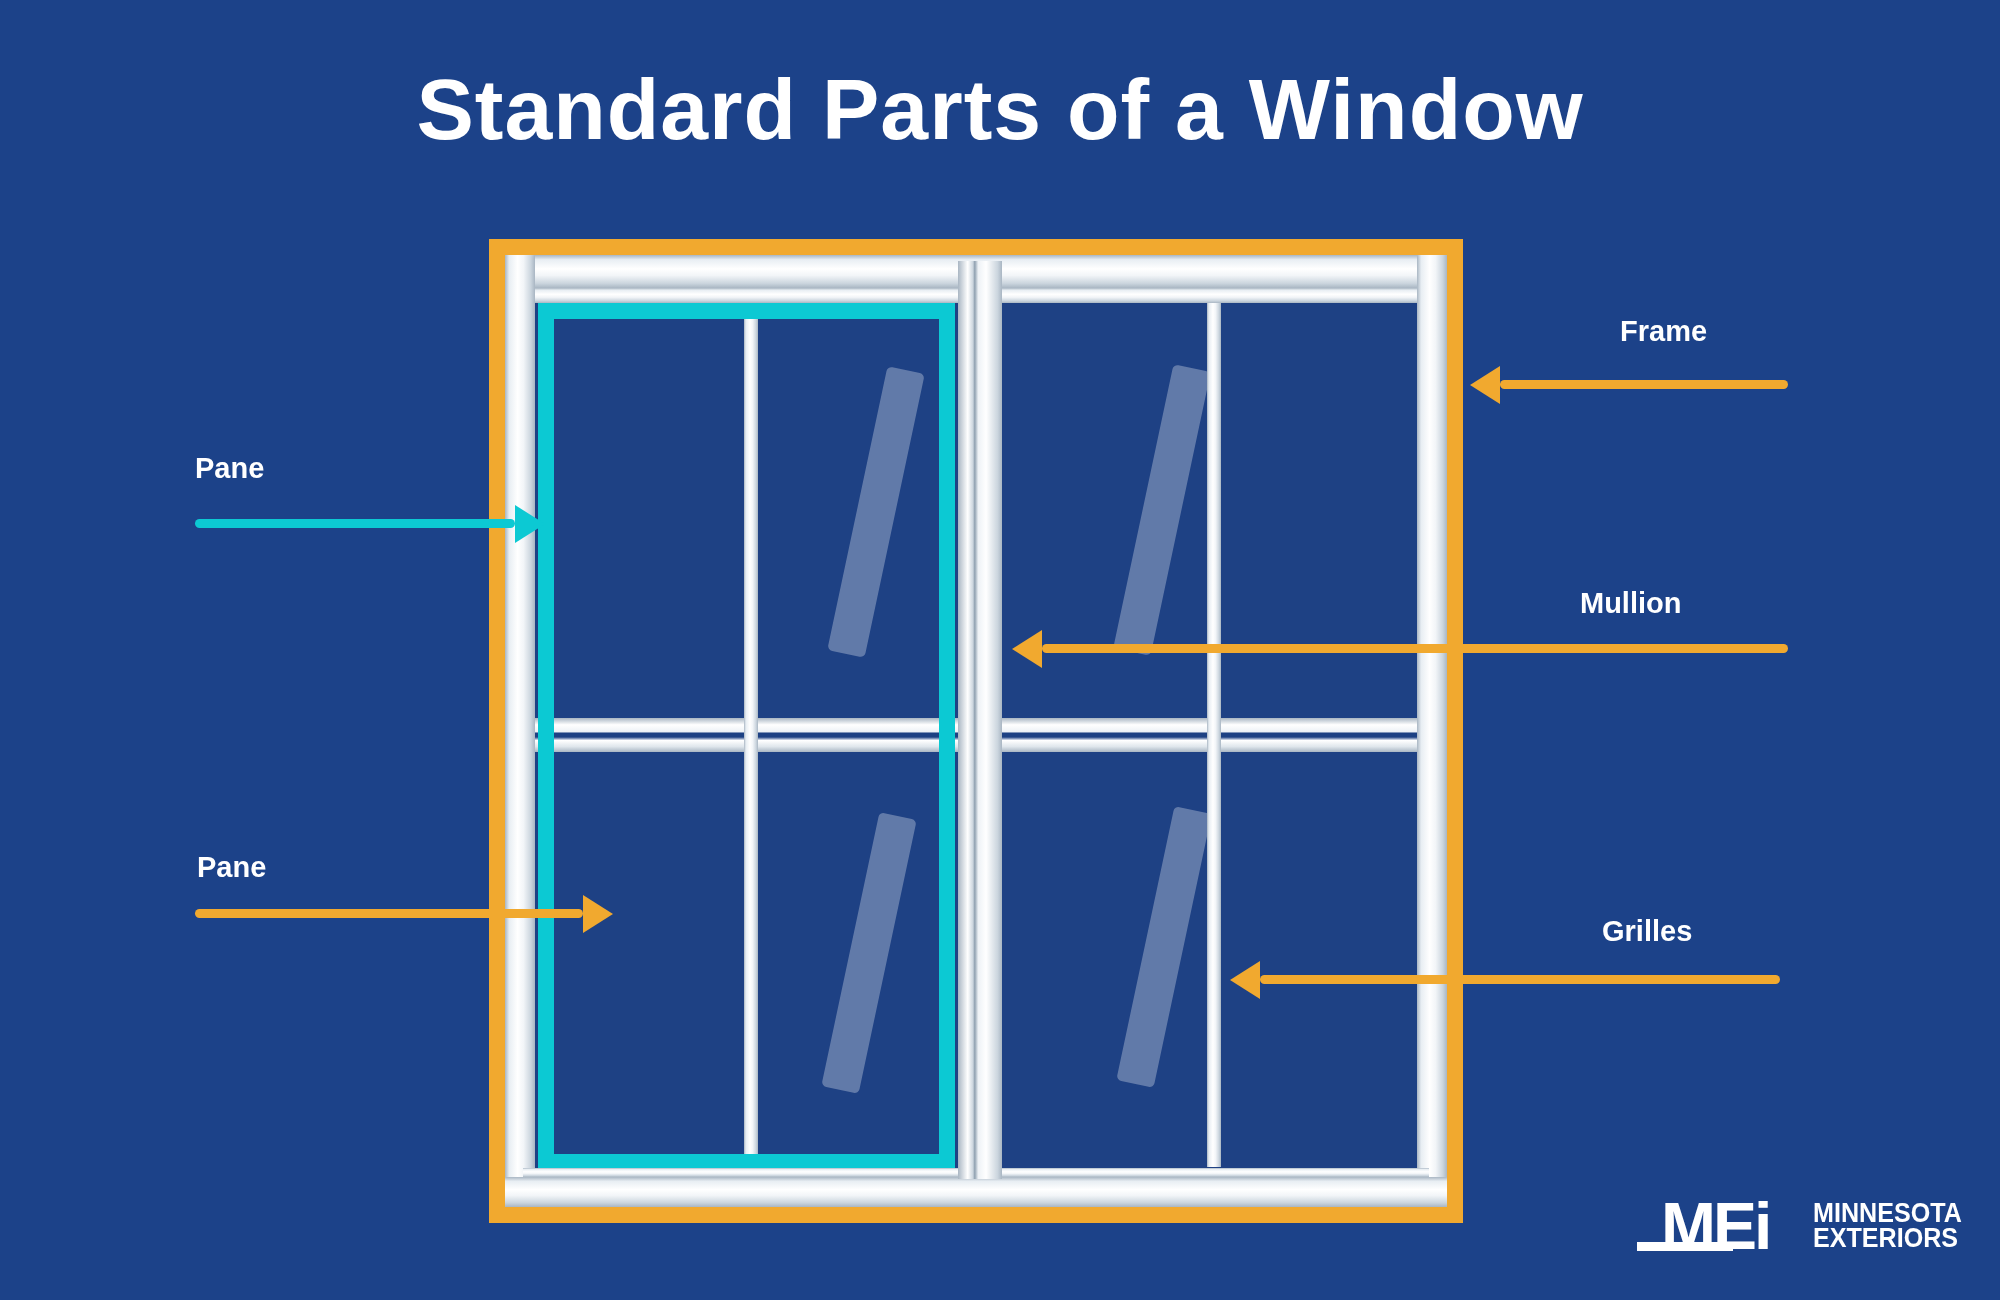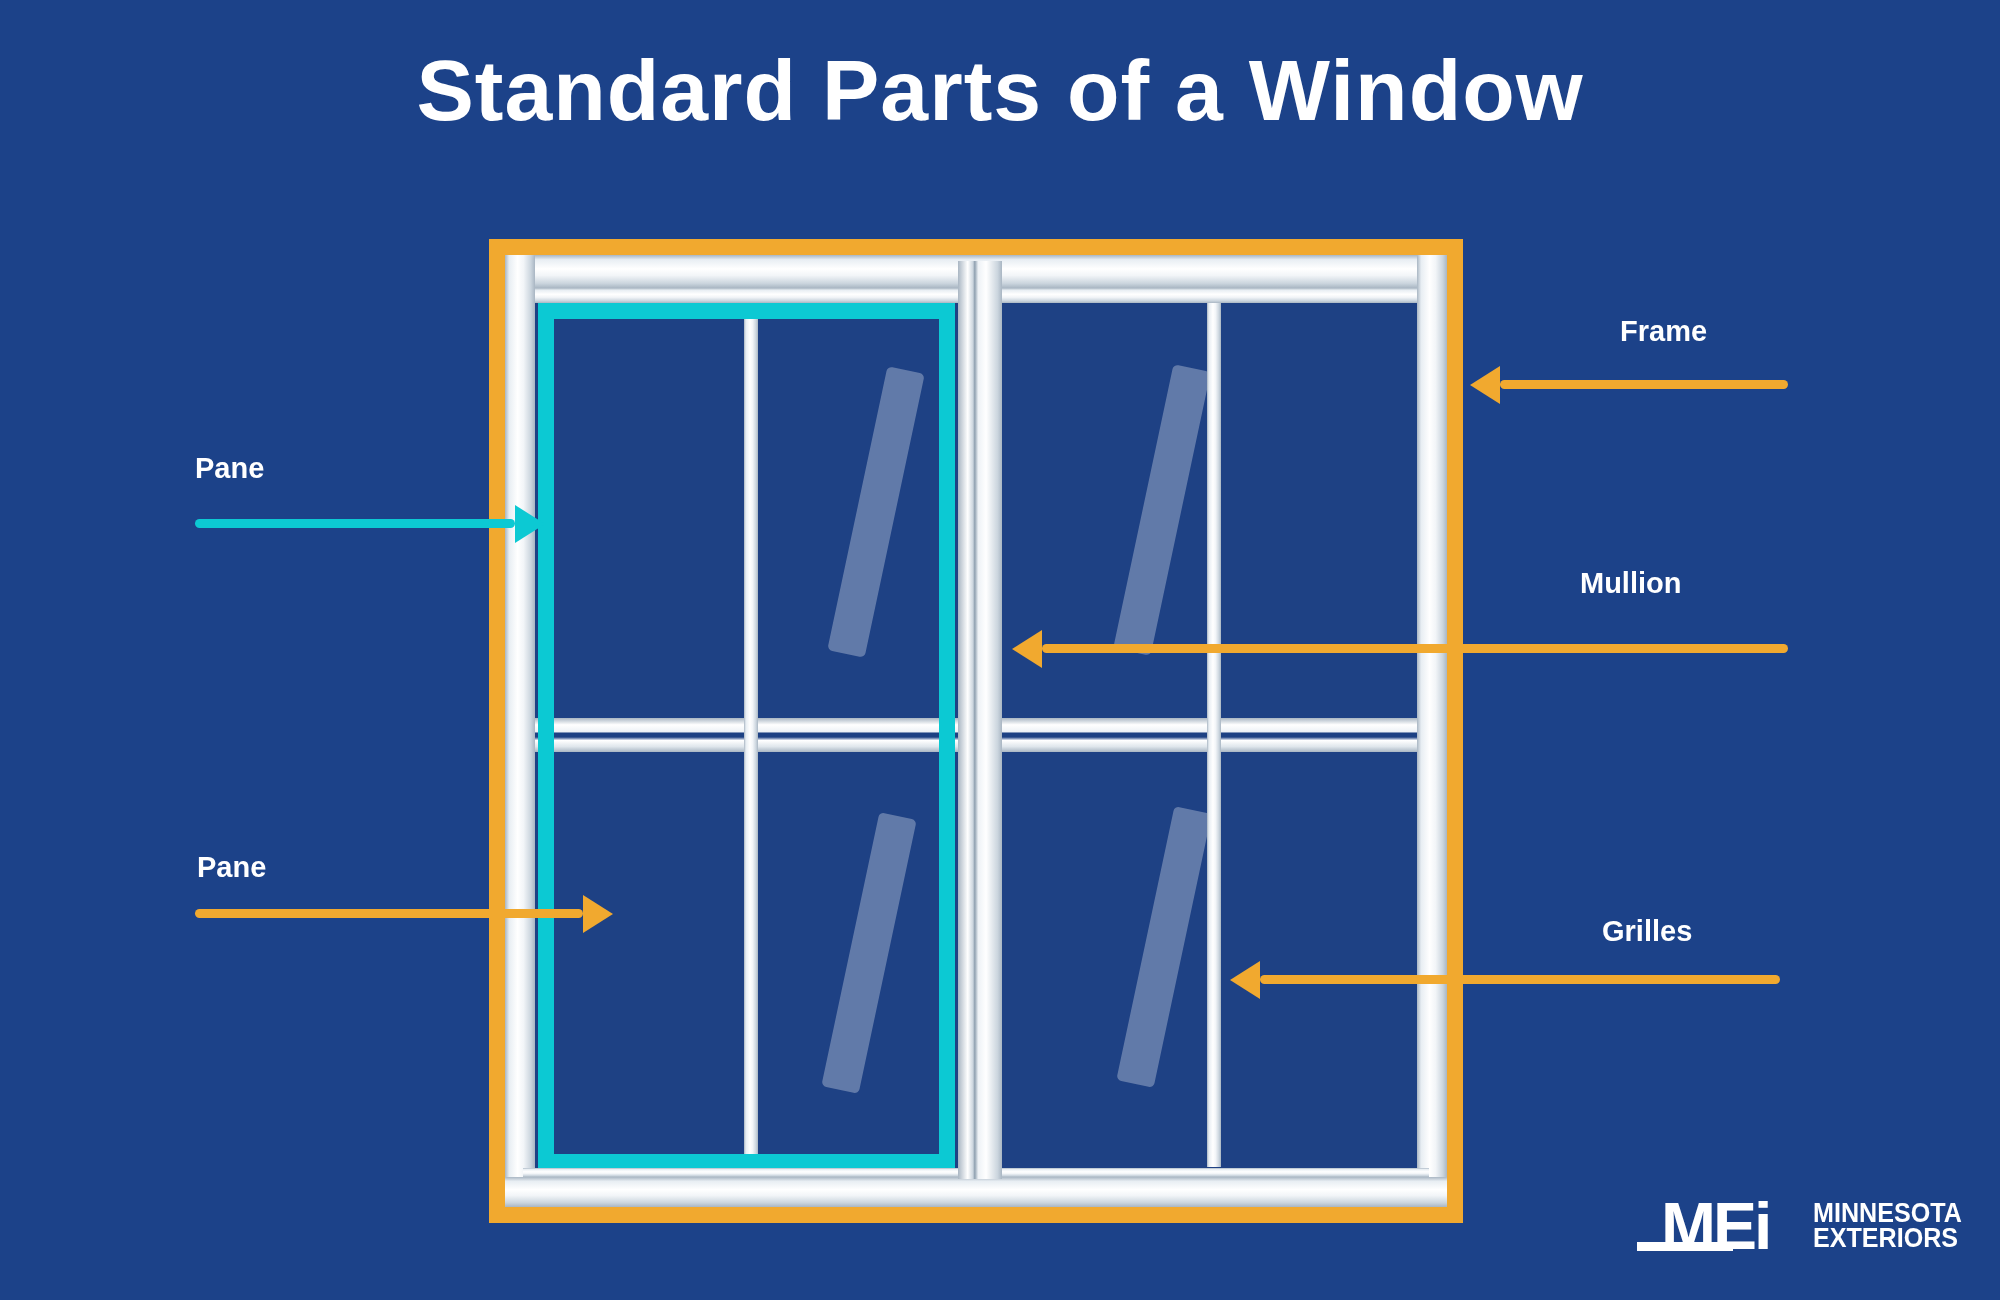--- a/index.html
+++ b/index.html
@@ -2,21 +2,21 @@
 <html><head>
 <meta charset="utf-8">
 <style>
   html,body{margin:0;padding:0;background:#1C4289;}
   .stage{
     position:relative;width:2000px;height:1300px;overflow:hidden;
     background:#1C4289;
     font-family:"Liberation Sans","DejaVu Sans",sans-serif;
   }
   .title{
-    position:absolute;left:0;top:41px;width:2000px;margin:0;
+    position:absolute;left:0;top:60px;width:2000px;margin:0;
     text-align:center;color:#FFFFFF;font-size:86px;font-weight:bold;letter-spacing:1px;
   }
   
   .window{
     position:absolute;left:489px;top:239px;width:974px;height:984px;
     background:#F1A92F;
   }
   .win-inner{position:absolute;inset:16px;background:#1E4184;overflow:hidden;}
   .wf-v{background:linear-gradient(90deg,#a9b6c3 0%,#e8eef3 14%,#ffffff 42%,#f2f5f8 62%,#cbd5de 86%,#a9b6c3 100%);}
   .wf-h{background:linear-gradient(180deg,#a9b6c3 0%,#e8eef3 14%,#ffffff 42%,#f2f5f8 62%,#cbd5de 86%,#a9b6c3 100%);}
@@ -91,21 +91,21 @@
   <div class="ahead pt-right teal-h" style="left:515px;top:505px;"></div>
 
   <div class="lbl" style="left:197px;top:830px;margin-top:22px;">Pane</div>
   <div class="aline orange" style="left:195px;top:909px;width:388px;"></div>
   <div class="ahead pt-right orange-h" style="left:583px;top:895px;"></div>
 
   <div class="lbl" style="left:1620px;top:316px;">Frame</div>
   <div class="aline orange" style="left:1500px;top:380px;width:288px;"></div>
   <div class="ahead pt-left orange-h" style="left:1470px;top:366px;"></div>
 
-  <div class="lbl" style="left:1580px;top:568px;">Mullion</div>
+  <div class="lbl" style="left:1580px;top:588px;">Mullion</div>
   <div class="aline orange" style="left:1042px;top:644px;width:746px;"></div>
   <div class="ahead pt-left orange-h" style="left:1012px;top:630px;"></div>
 
   <div class="lbl" style="left:1602px;top:908px;margin-top:8px;">Grilles</div>
   <div class="aline orange" style="left:1260px;top:975px;width:520px;"></div>
   <div class="ahead pt-left orange-h" style="left:1230px;top:961px;"></div>
 
   <div class="logo">
     <div class="logo-mark">
       <span>MEi</span>

